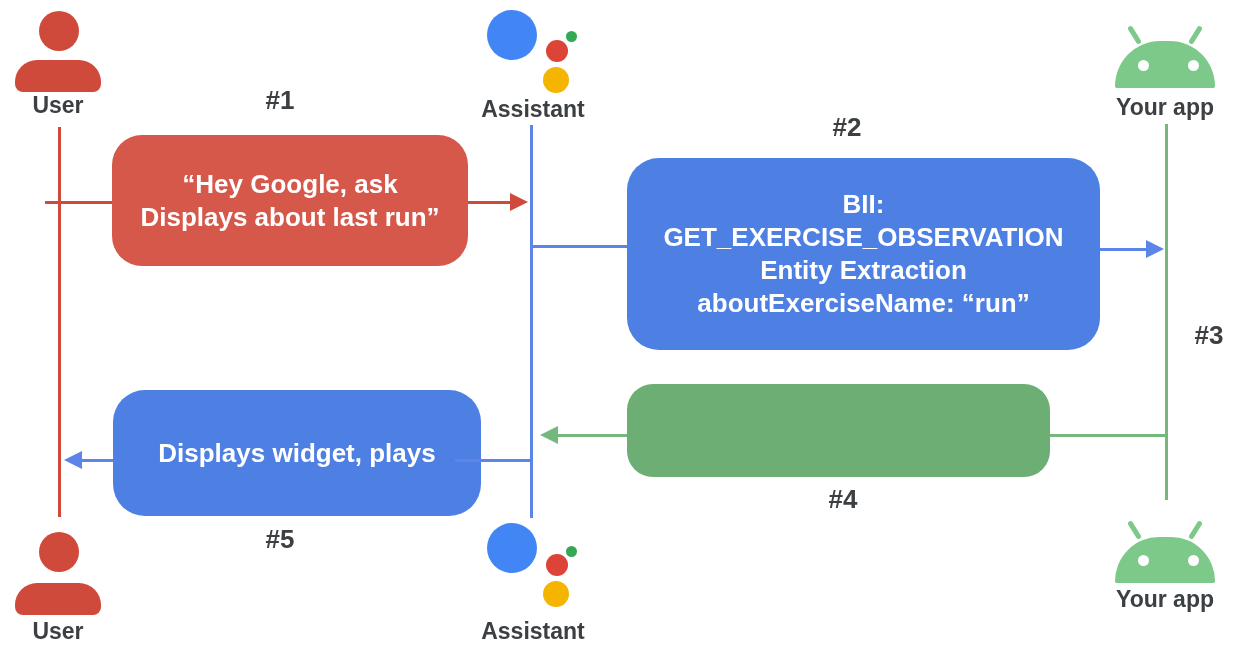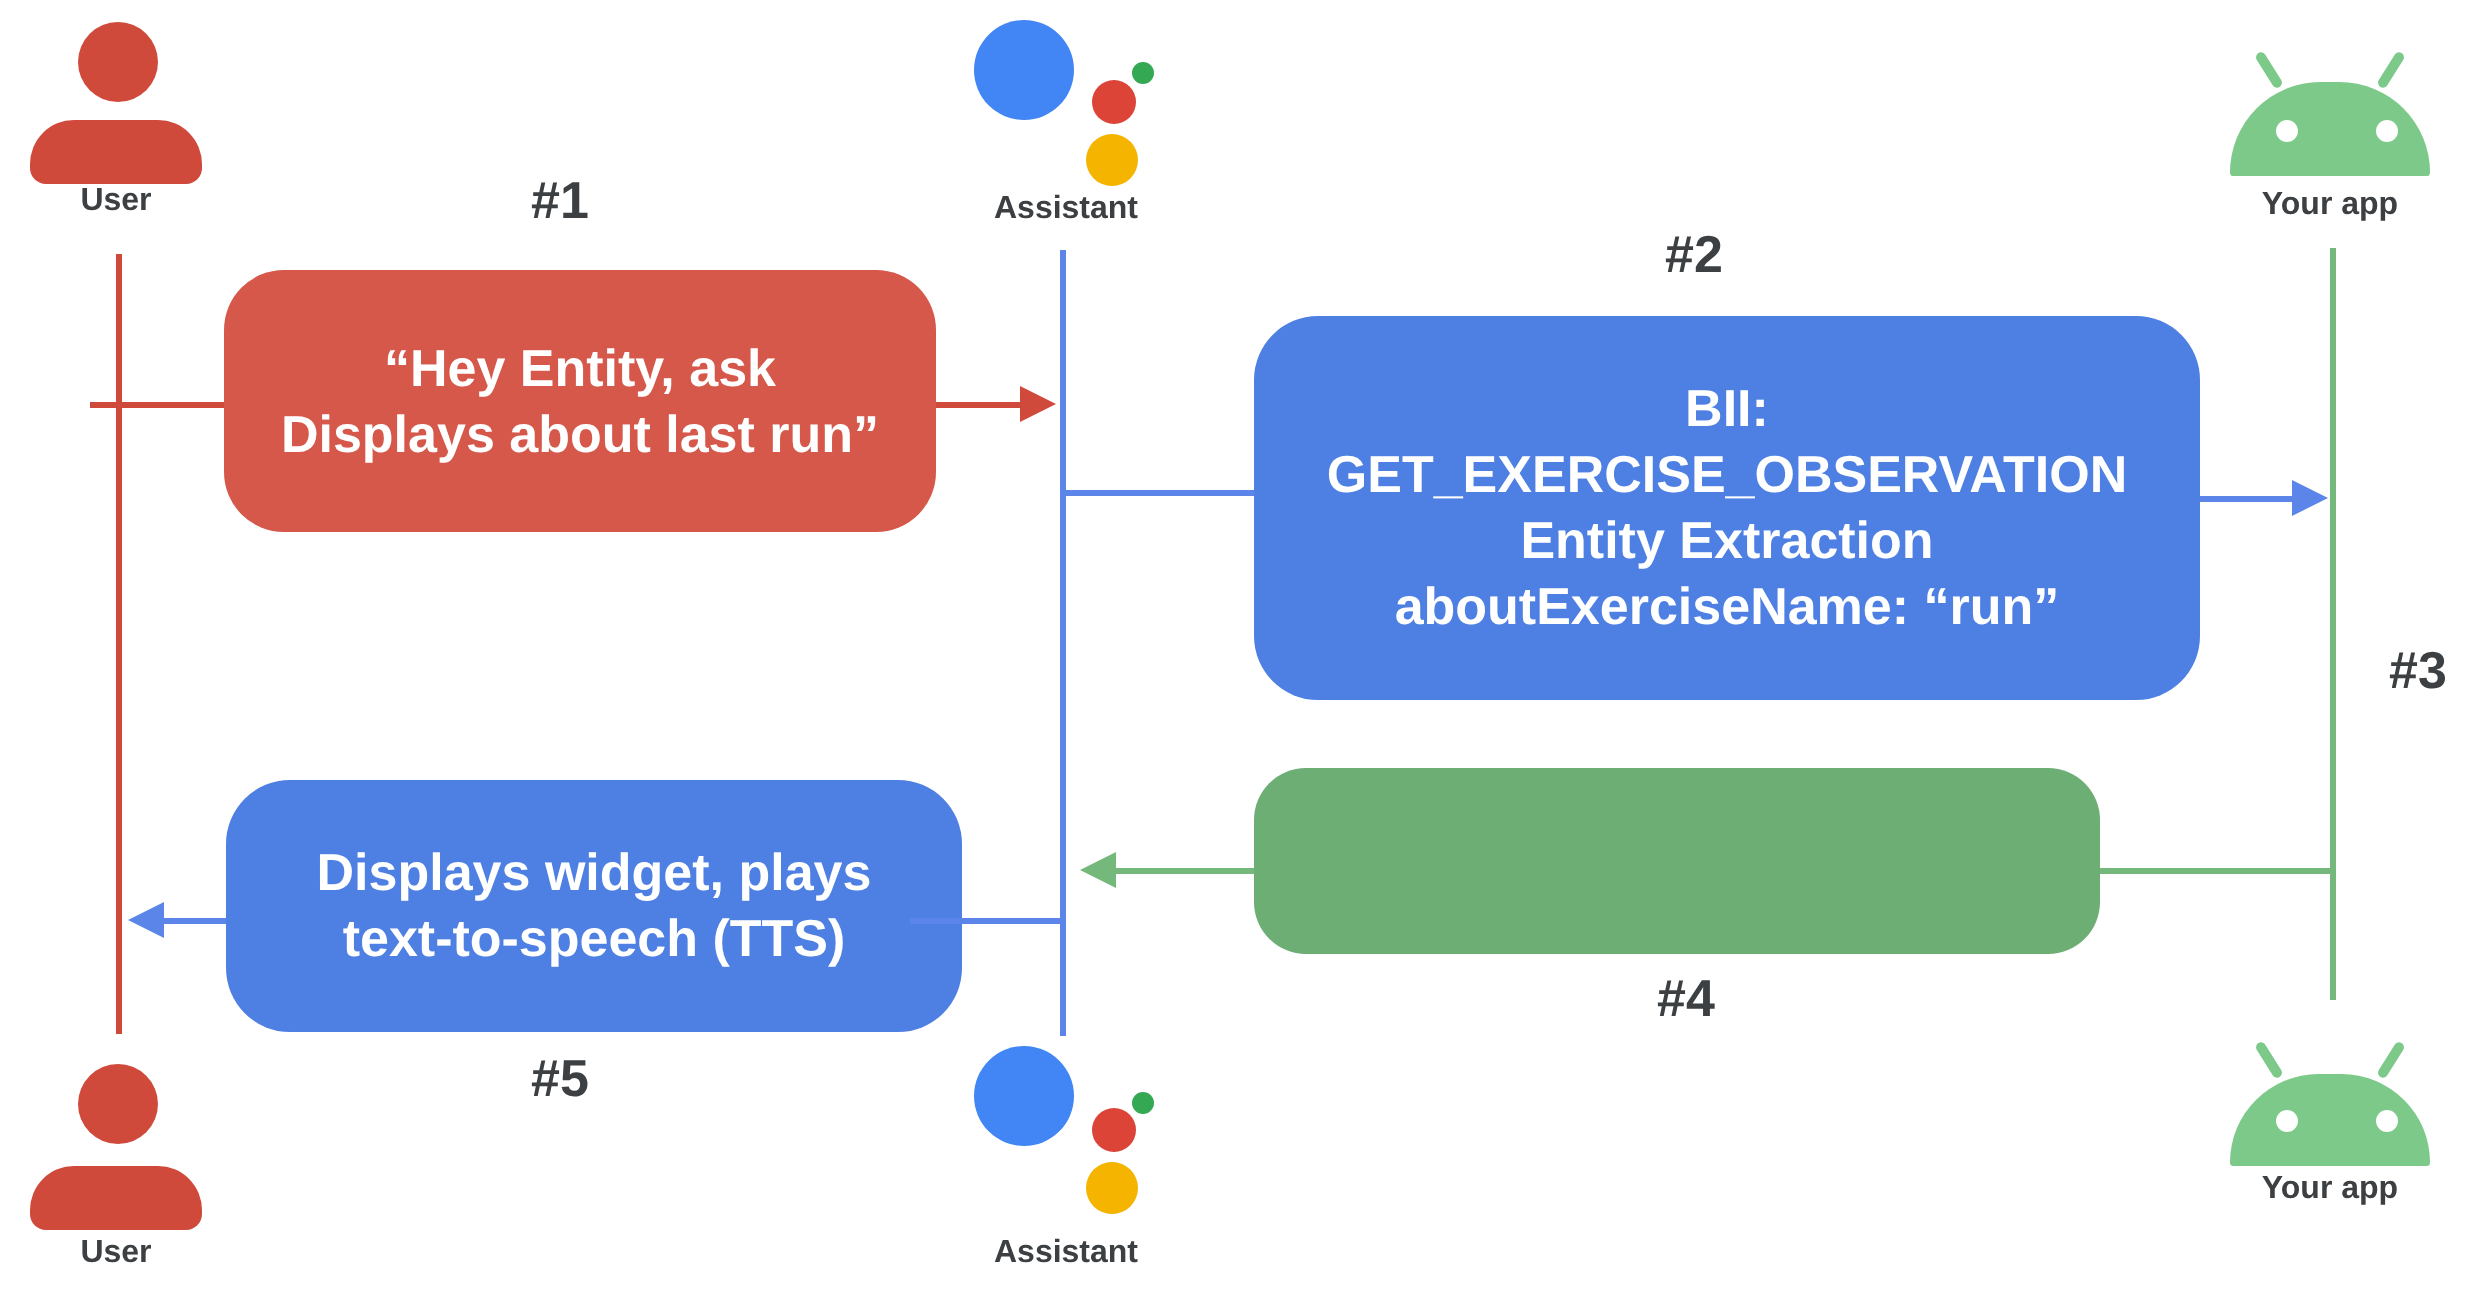--- a/index.html
+++ b/index.html
@@ -32,21 +32,21 @@
     border-top:9px solid transparent;border-bottom:9px solid transparent;}
   .arrow-left.blue{border-right:18px solid var(--blue-accent);}
   .arrow-left.green{border-right:18px solid var(--green-accent);}
   .box{position:absolute;display:flex;flex-direction:column;justify-content:center;
     align-items:center;color:#fff;font-weight:bold;text-align:center;}
   .box.red{background:var(--red-box);border-radius:30px;}
   .box.blue{background:var(--blue-box);border-radius:32px;}
   .box.green{background:var(--green-box);border-radius:26px;}
   .msg-line{display:block;white-space:nowrap;font-size:26px;line-height:33px;}
   .actor-label{position:absolute;text-align:center;color:var(--label-gray);
-    font-size:16px;font-weight:bold;}
+    font-size:23px;font-weight:bold;}
   .step-label{position:absolute;width:64px;text-align:center;color:var(--label-gray);
     font-size:26px;font-weight:bold;}
   .circle{position:absolute;border-radius:50%;}
   .person-head{position:absolute;border-radius:50%;background:var(--red-accent);}
   .person-body{position:absolute;background:var(--red-accent);
     border-radius:22px 22px 8px 8px;}
   .dome{position:absolute;background:var(--android-green);
     border-radius:100px 100px 4px 4px;}
   .antenna{position:absolute;width:5px;height:20px;border-radius:3px;
     background:var(--android-green);}
@@ -85,21 +85,21 @@
   <div class="actor-label" style="left:1104px;top:94px;width:122px;">Your app</div>
 
   <div class="step-label" style="left:248px;top:85px;">#1</div>
   <div class="step-label" style="left:815px;top:112px;">#2</div>
   <div class="step-label" style="left:1177px;top:320px;">#3</div>
   <div class="step-label" style="left:811px;top:484px;">#4</div>
   <div class="step-label" style="left:248px;top:524px;">#5</div>
 
   <div class="hline red" style="left:45px;top:201px;width:67px;"></div>
   <div class="box red" style="left:112px;top:135px;width:356px;height:131px;">
-    <span class="msg-line">“Hey Entity, ask</span>
+    <span class="msg-line">“Hey Google, ask</span>
     <span class="msg-line">Displays about last run”</span>
   </div>
   <div class="hline red" style="left:468px;top:201px;width:44px;"></div>
   <div class="arrow-right red" style="left:510px;top:193px;"></div>
 
   <div class="hline blue" style="left:533px;top:245px;width:94px;"></div>
   <div class="box blue" style="left:627px;top:158px;width:473px;height:192px;">
     <span class="msg-line">BII:</span>
     <span class="msg-line">GET_EXERCISE_OBSERVATION</span>
     <span class="msg-line">Entity Extraction</span>
@@ -111,21 +111,20 @@
   <div class="arrow-left green" style="left:540px;top:426px;"></div>
   <div class="hline green" style="left:558px;top:434px;width:69px;"></div>
   <div class="box green" style="left:627px;top:384px;width:423px;height:93px;">
   </div>
   <div class="hline green" style="left:1050px;top:434px;width:115px;"></div>
 
   <div class="arrow-left blue" style="left:64px;top:451px;"></div>
   <div class="hline blue" style="left:82px;top:459px;width:31px;"></div>
   <div class="box blue" style="left:113px;top:390px;width:368px;height:126px;">
     <span class="msg-line">Displays widget, plays</span>
-    <span class="msg-line">text-to-speech (TTS)</span>
   </div>
   <div class="hline blue" style="left:455px;top:459px;width:76px;"></div>
 
   <div class="abs" style="left:10px;top:530px;width:96px;height:90px;">
     <div class="person-head" style="left:29px;top:2px;width:40px;height:40px;"></div>
     <div class="person-body" style="left:5px;top:53px;width:86px;height:32px;"></div>
   </div>
   <div class="actor-label" style="left:8px;top:618px;width:100px;">User</div>
 
   <div class="abs" style="left:480px;top:520px;width:110px;height:92px;">

